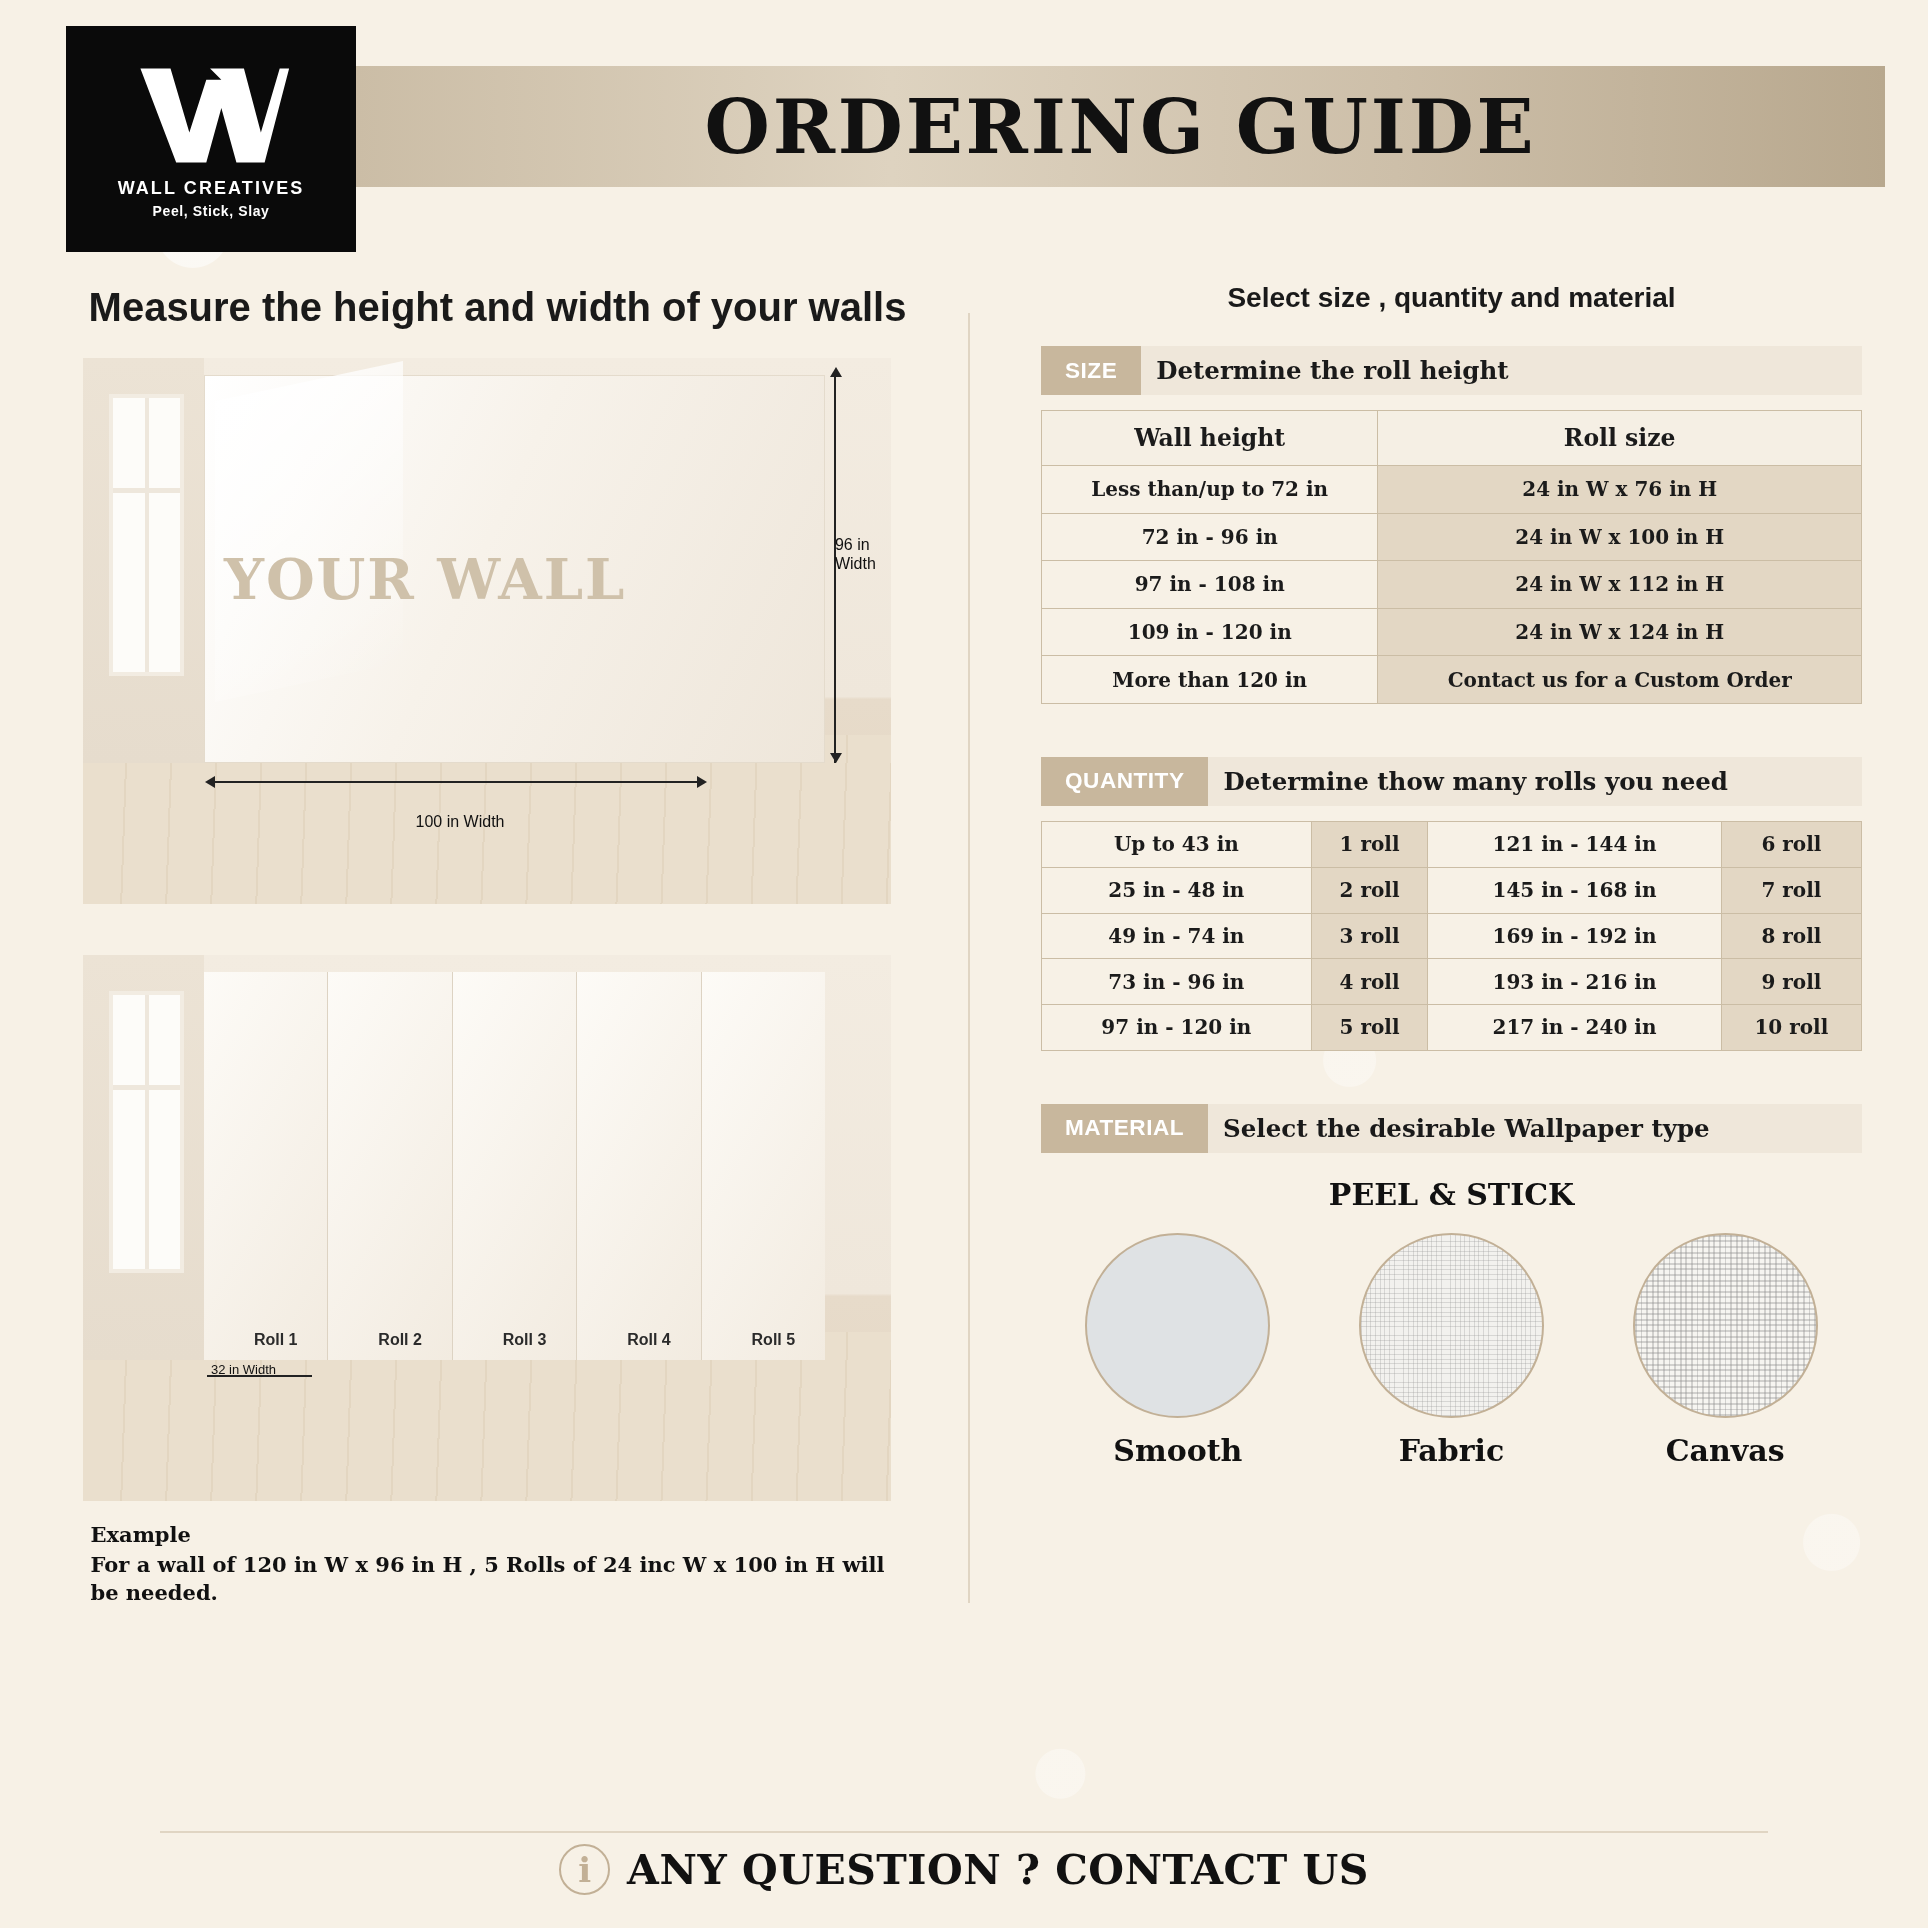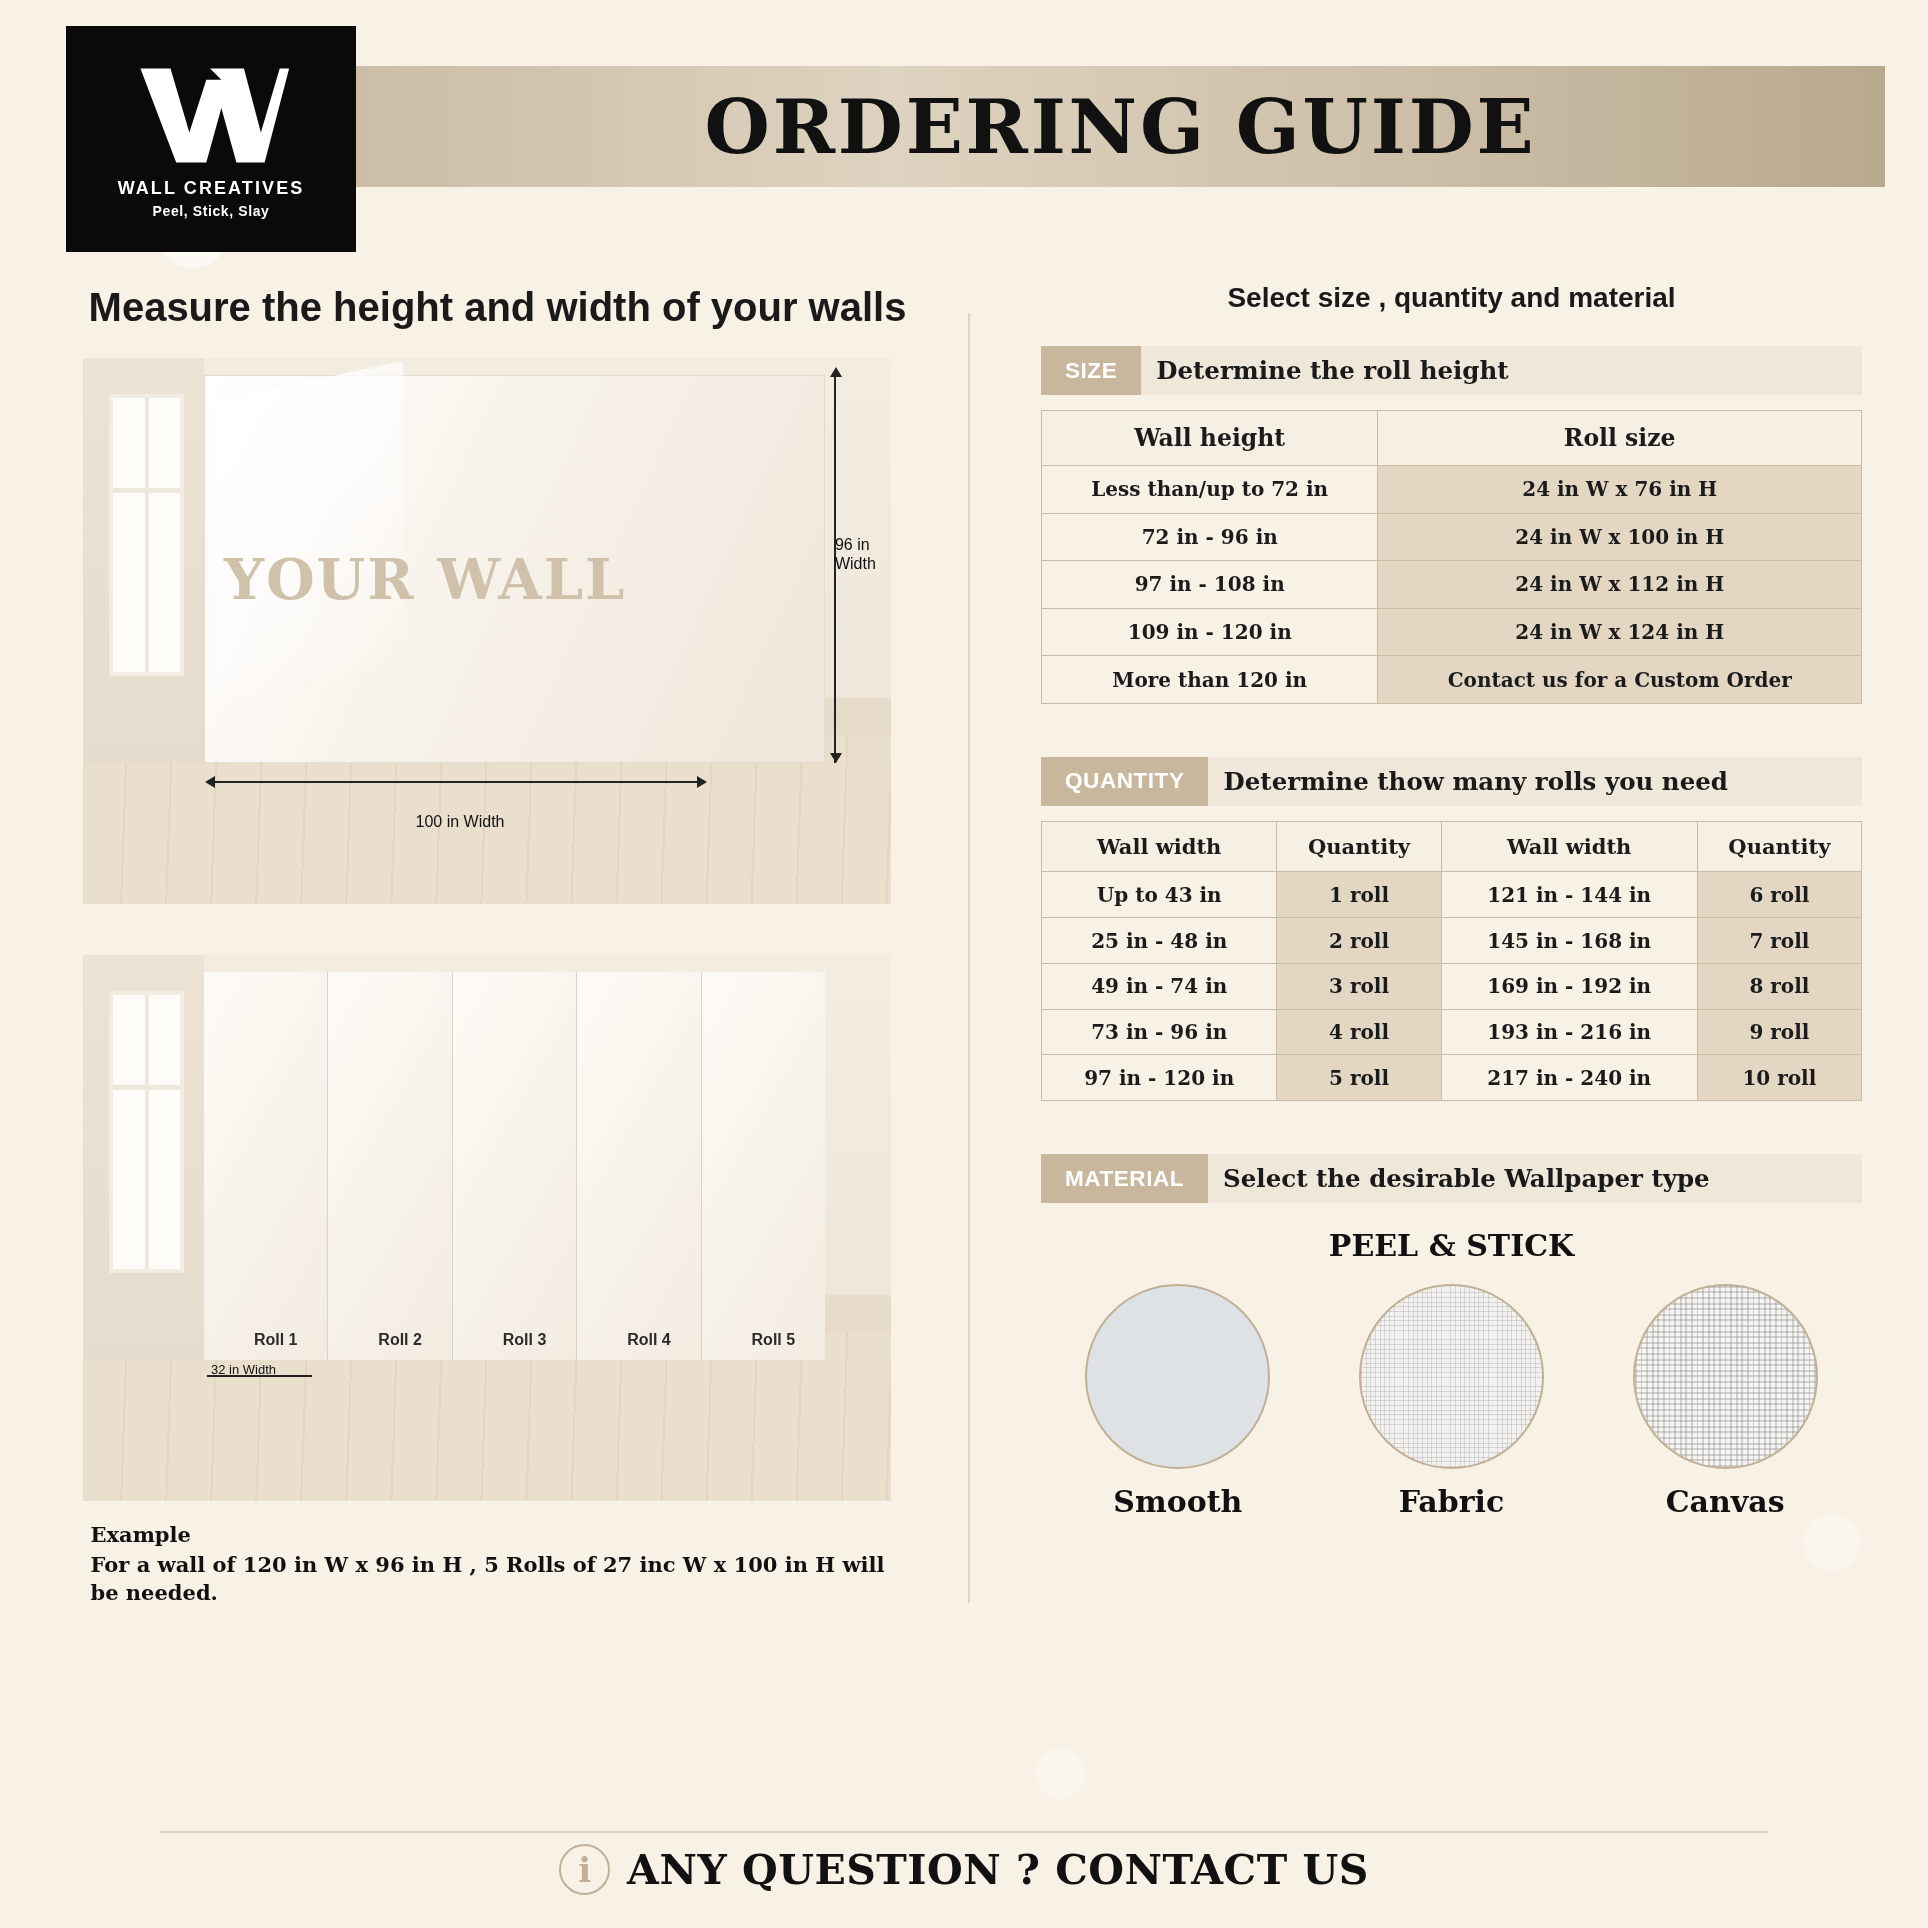--- a/index.html
+++ b/index.html
@@ -297,21 +297,21 @@
         <div class="roll">
             <div class="roll-label">Roll 5</div>
           </div>
       </div>
       <div class="roll-width-line"></div>
       <div class="roll-width-label">32 in Width</div>
     </div>
 
     <div id="example-block">
       <div id="example-title">Example</div>
-      <div id="example-text">For a wall of 120 in W x 96 in H , 5 Rolls of 27 inc W x 100 in H will be needed.</div>
+      <div id="example-text">For a wall of 120 in W x 96 in H , 5 Rolls of 24 inc W x 100 in H will be needed.</div>
     </div>
   </div>
 
   <div id="v-divider"></div>
 
   <div id="right-col">
     <div id="right-head">Select size , quantity and material</div>
 
     <div class="section-bar">
       <div class="section-tag">SIZE</div>
@@ -345,26 +345,20 @@
       </tr>
     </tbody>
       </table>
 
     <div class="section-bar" style="margin-top:53px">
       <div class="section-tag">QUANTITY</div>
       <div class="section-desc">Determine thow many rolls you need</div>
     </div>
     <table id="qty-table">
       <tbody>
-          <tr>
-        <th>Wall width</th>
-        <th>Quantity</th>
-        <th>Wall width</th>
-        <th>Quantity</th>
-      </tr>
       <tr>
         <td>Up to 43 in</td>
         <td class="alt">1 roll</td>
         <td>121 in - 144 in</td>
         <td class="alt">6 roll</td>
       </tr>
       <tr>
         <td>25 in - 48 in</td>
         <td class="alt">2 roll</td>
         <td>145 in - 168 in</td>

